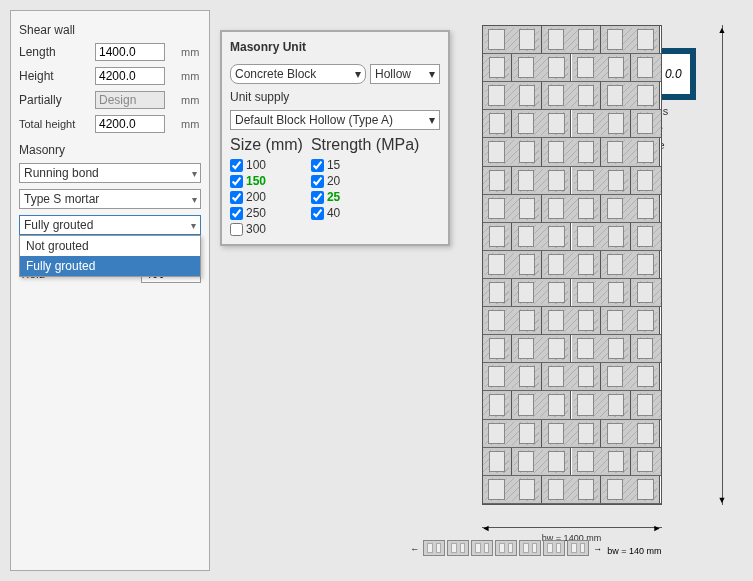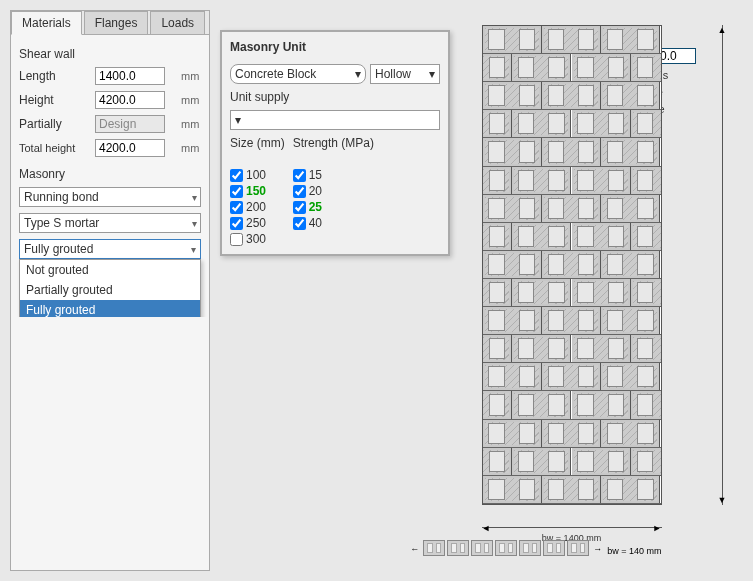--- a/index.html
+++ b/index.html
@@ -226,23 +226,23 @@
     .sizes-strength-row {
       display: flex;
       gap: 8px;
     }
     .sizes-col, .strength-col {
       display: flex;
       flex-direction: column;
       gap: 2px;
     }
     .col-header {
-      font-size: 12px;
-      color: #333;
-      margin-bottom: 16px;
+      font-size: 16px;
+      color: #333;
+      margin-bottom: 2px;
     }
     .checkbox-row {
       display: flex;
       align-items: center;
       gap: 3px;
       font-size: 12px;
     }
     .checkbox-row input[type="checkbox"] {
       margin: 0;
     }
@@ -286,24 +286,25 @@
       display: flex;
       align-items: center;
       gap: 4px;
     }
     .vs-label {
       font-size: 12px;
       color: #333;
     }
     .vs-input {
       width: 40px;
-      border: 1px solid #0c4a6e;
+      border: 6px solid #0c4a6e;
       background: white;
-      padding: 0 3px;
-      font-size: 12px;
+      padding: 13px 3px;
+      font-size: 12px;
+      font-style: italic;
     }
     .radio-row {
       display: flex;
       align-items: center;
       gap: 4px;
     }
     .radio-row input[type="radio"] { margin: 0; }
     .radio-label {
       font-size: 11px;
       color: #333;
@@ -364,25 +365,20 @@
       overflow: hidden;
       background: white;
     }
   </style>
 </head>
 <body>
 
 <div class="main-container">
 
   <div class="left-panel">
-    <div class="tabs-header">
-      <div class="tab active">Materials</div>
-      <div class="tab">Flanges</div>
-      <div class="tab">Loads</div>
-    </div>
     <div class="panel-content">
       <div class="section-label">Shear wall</div>
 
       <div class="field-row">
         <span class="field-label">Length</span>
         <input class="field-input" type="text" value="1400.0" style="">
         <span class="field-unit">mm</span>
       </div>
 
       <div class="field-row">
@@ -421,21 +417,20 @@
         <span class="dropdown-arrow">▾</span>
       </div>
 
       <div class="dropdown-list-container">
         <div class="dropdown-selected" style="border:1px solid #3a7ebf; display:flex; align-items:center; justify-content:space-between; padding:2px 4px; background:white;">
           <span>Fully grouted</span>
           <span style="font-size:10px;color:#666;">▾</span>
         </div>
         <div class="dropdown-open-list">
           <div class="dropdown-option">Not grouted</div>
-          <div class="dropdown-option">Partially grouted</div>
           <div class="dropdown-option selected">Fully grouted</div>
         </div>
       </div>
 
       <div class="steel-props-label">Steel Properties (MPa)</div>
       <div class="field-row">
         <span class="field-label">Yield</span>
         <input class="field-input" type="text" style="width: 60px;" value="400">
       </div>
     </div>
@@ -450,20 +445,21 @@
         <span>▾</span>
       </div>
       <div class="dialog-dropdown narrow" style="display:flex;align-items:center;justify-content:space-between;width:70px;">
         <span>Hollow</span>
         <span>▾</span>
       </div>
     </div>
 
     <div class="unit-supply-label">Unit supply</div>
     <div class="unit-supply-dropdown" style="display:flex;align-items:center;justify-content:space-between;">
+      <span>Default Block Hollow (Type A)</span>
       <span>▾</span>
     </div>
 
     <div class="sizes-strength-row">
       <div class="sizes-col">
         <div class="col-header">Size (mm)</div>
         <div class="checkbox-row">
           <input type="checkbox" checked="" style="">
           <span class="checkbox-label">100</span>
         </div>

